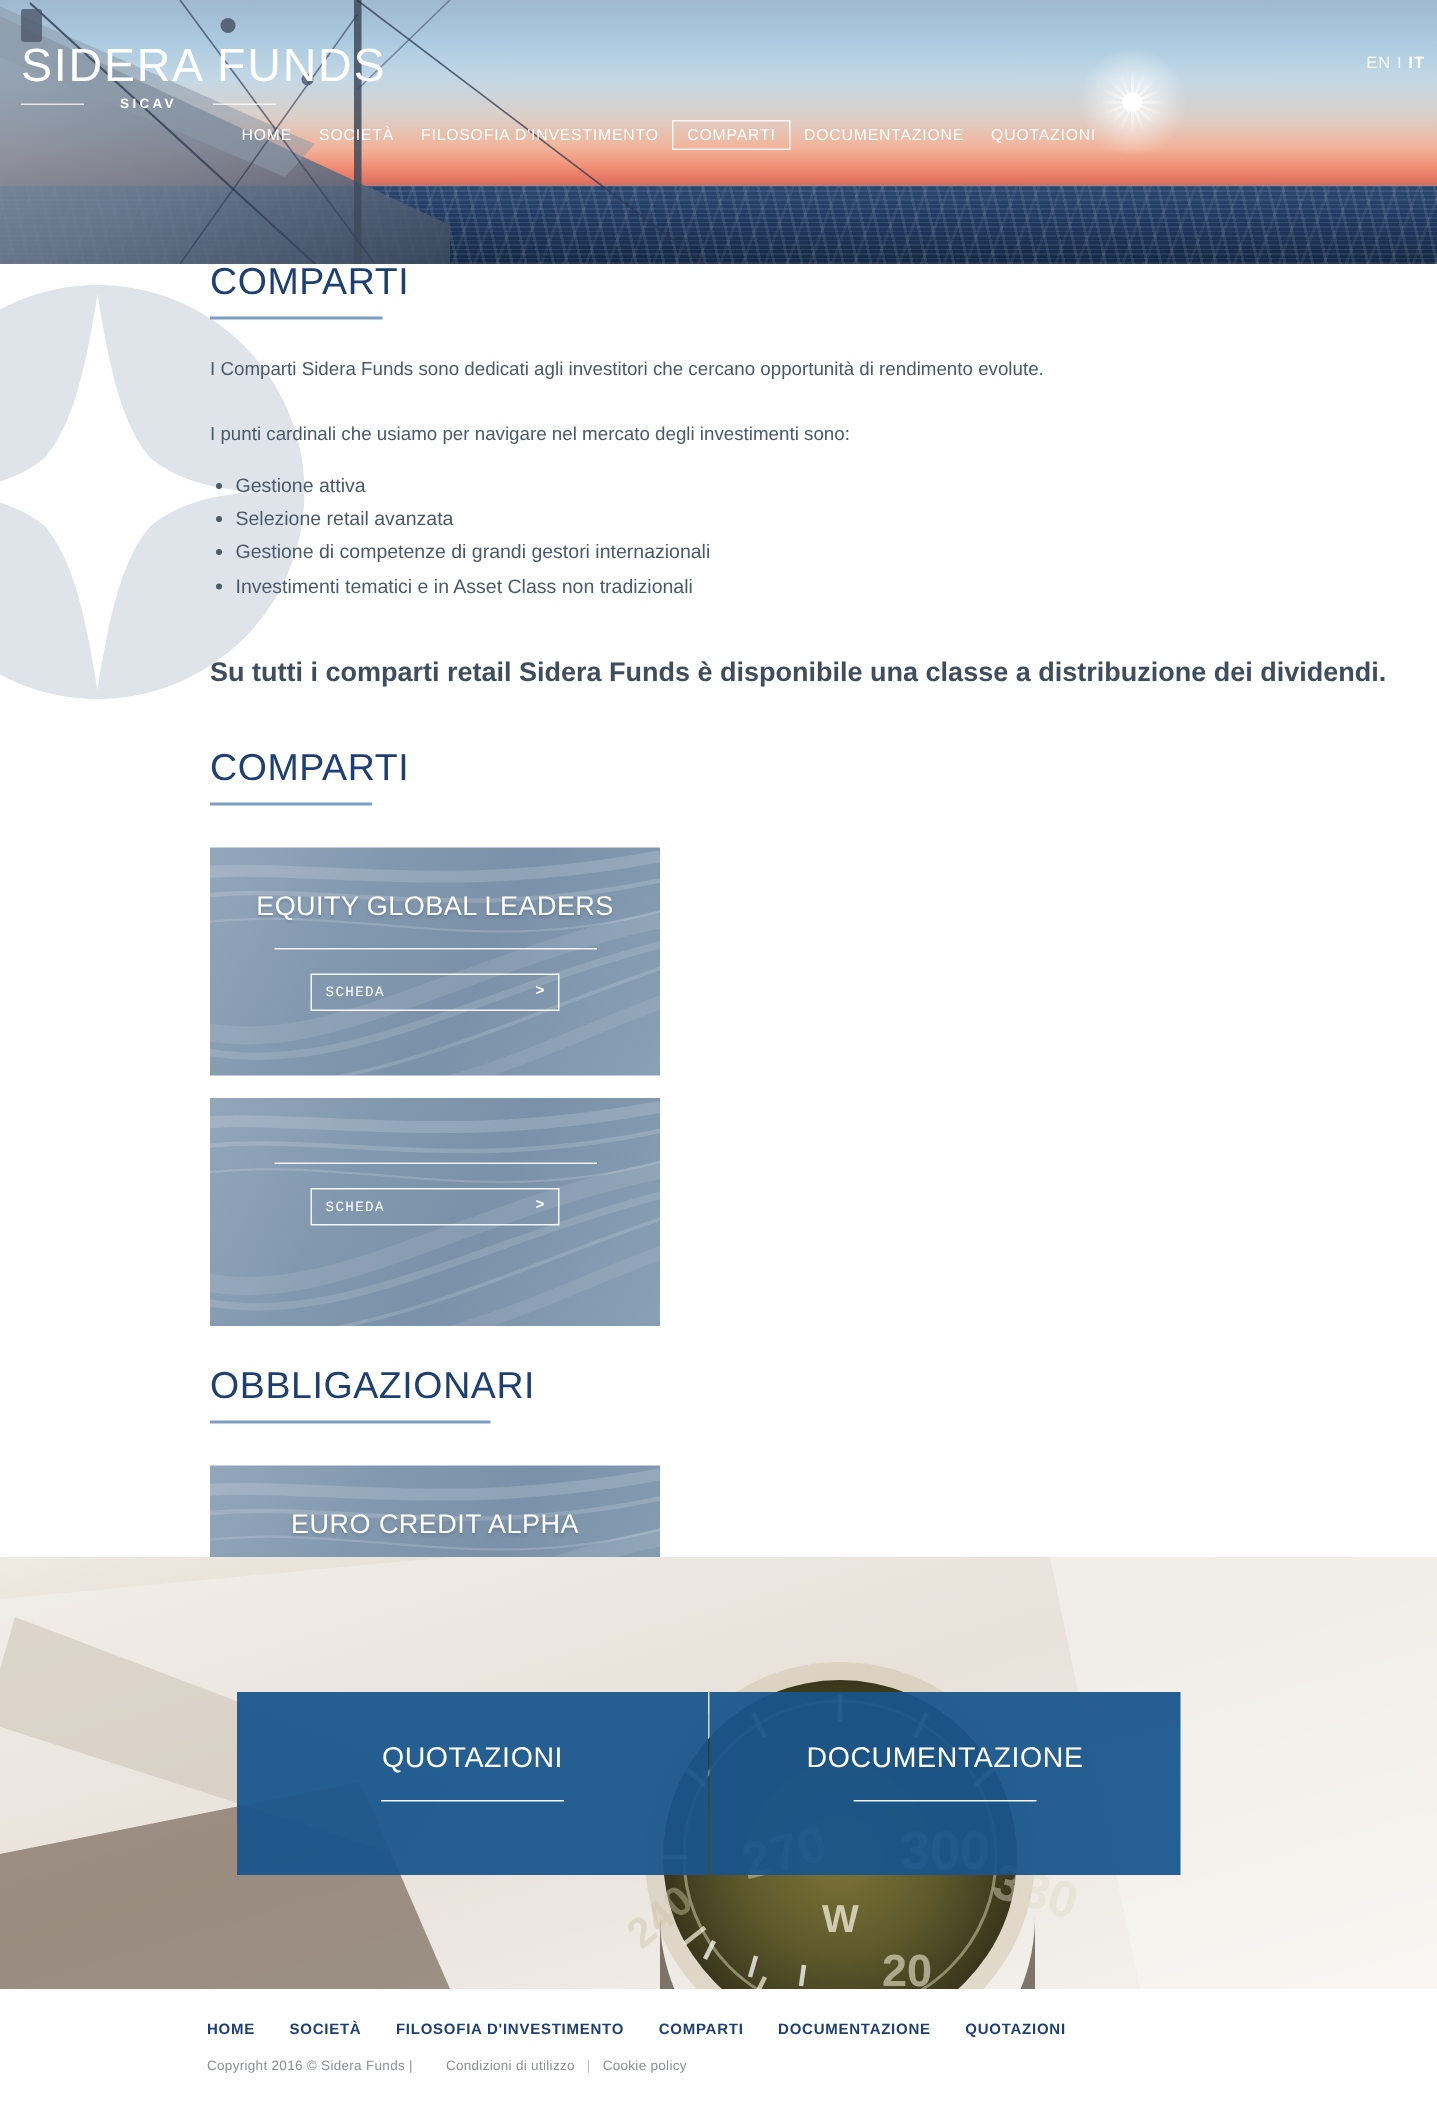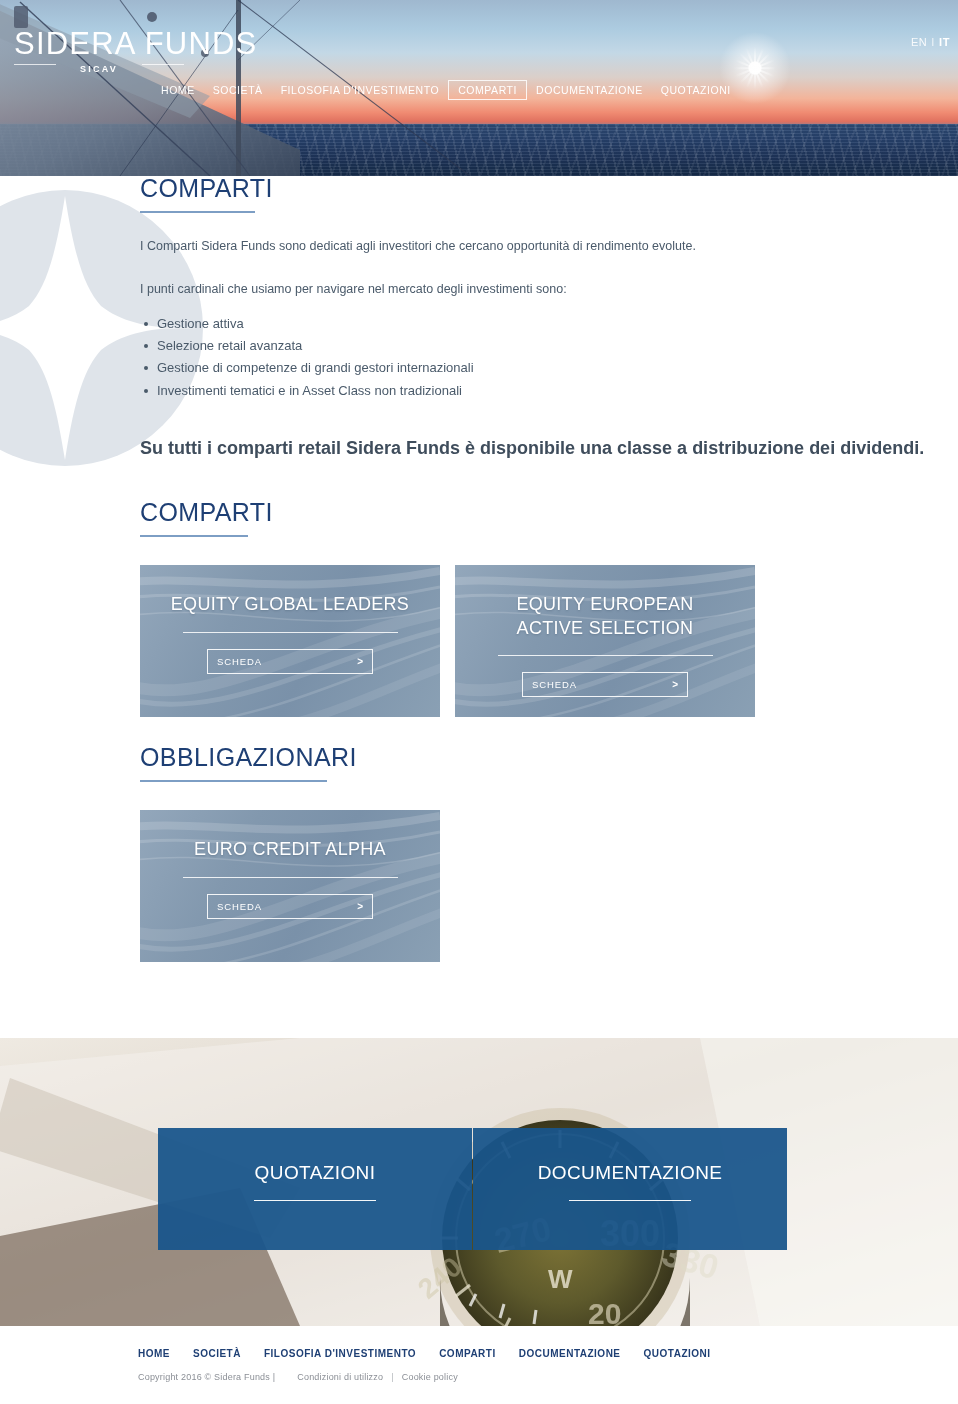--- a/index.html
+++ b/index.html
@@ -97,21 +97,21 @@
     font-size: 31px;
     letter-spacing: 1.2px;
     color: #ffffff;
     font-weight: 400;
     line-height: 1;
     white-space: nowrap;
   }
   .logo-sub {
     margin-top: 5px;
     display: flex;
-    align-items: flex-start;
+    align-items: center;
     gap: 24px;
   }
   .logo-sub .rule { flex: 1; height: 1px; background: rgba(255,255,255,0.75); }
   .logo-sub .sicav {
     font-size: 9px; letter-spacing: 2.2px; color: #fff; font-weight: bold;
   }
 
   .mainnav {
     position: absolute;
     left: 152px; top: 80px;
@@ -197,21 +197,21 @@
   }
   .p-bold {
     margin-top: 33px;
     color: #3f4d5c;
     font-size: 18px;
     font-weight: bold;
     line-height: 1.5;
   }
 
   
-  .cards-row { display: flex; gap: 15px; margin-top: 28px; }
+  .cards-row { display: flex; gap: 15px; margin-top: 28px; flex-direction: column; }
   .fund-card {
     position: relative;
     width: 300px;
     height: 152px;
     overflow: hidden;
     background: linear-gradient(118deg, #93a7bb 0%, #8298ae 32%, #7a91a9 58%, #8aa0b4 100%);
     cursor: pointer;
   }
   .fund-swoosh { position: absolute; inset: 0; }
   .fund-body {
@@ -240,20 +240,21 @@
   .scheda-btn {
     margin-top: 16px;
     width: 166px;
     height: 25px;
     border: 1px solid rgba(255,255,255,0.9);
     display: flex;
     align-items: center;
     justify-content: space-between;
     padding: 0 9px;
     cursor: pointer;
+    font-family: Liberation Mono, monospace;
   }
   .scheda-btn .lbl {
     color: #ffffff;
     font-size: 9.5px;
     letter-spacing: .9px;
   }
   .scheda-btn .chev {
     color: #ffffff;
     font-size: 10px;
     font-weight: bold;
@@ -470,21 +471,20 @@
       <path d="M -20 18 C 60 8 150 34 300 6" stroke-width="8"></path>
       <path d="M -20 34 C 70 20 160 52 300 22" stroke-width="3"></path>
       <path d="M -20 52 C 90 34 180 78 310 40" stroke-width="1.5"></path>
       <path d="M -20 118 C 70 150 170 70 320 44" stroke-width="12" stroke-opacity="0.10"></path>
       <path d="M -20 132 C 80 162 180 92 320 60" stroke-width="5" stroke-opacity="0.13"></path>
       <path d="M 40 160 C 140 150 220 106 320 74" stroke-width="2.5" stroke-opacity="0.14"></path>
       <path d="M 120 166 C 200 150 250 120 320 96" stroke-width="9" stroke-opacity="0.09"></path>
     </g>
   </svg>
           <div class="fund-body">
-            <div class="fund-title">EQUITY EUROPEAN<br>ACTIVE SELECTION</div>
             <div class="fund-divider"></div>
             <div class="scheda-btn">
               <span class="lbl">SCHEDA</span>
               <span class="chev">&gt;</span>
             </div>
           </div>
         </div>
       </div>
 
     <div style="height:28px"></div>

